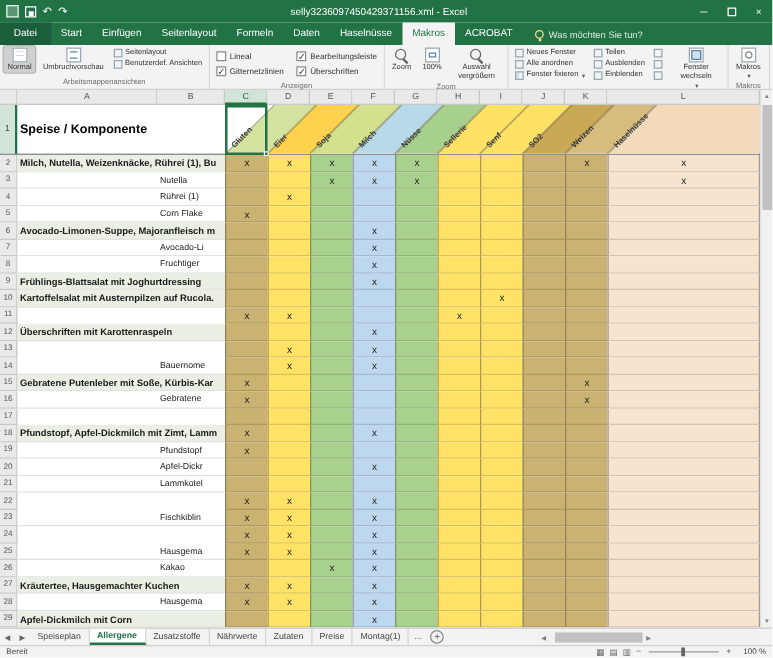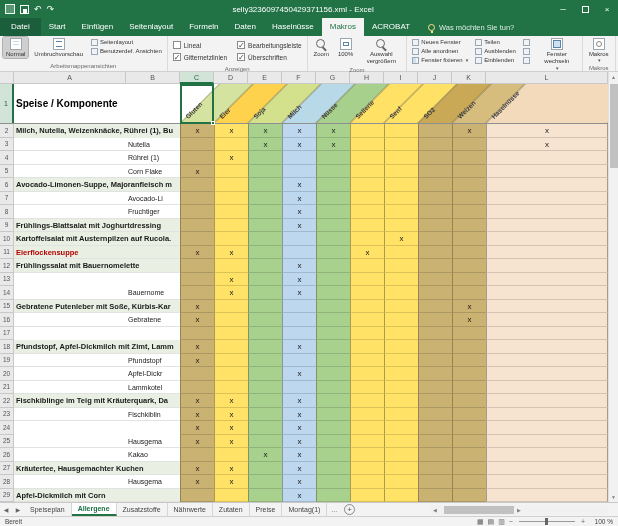--- a/index.html
+++ b/index.html
@@ -460,32 +460,31 @@
     <div class="cell acell" style="left: 180px; top: 160px; width: 34px; height: 13.5px; background: rgb(201, 178, 114);"></div>
     <div class="cell acell" style="left: 214px; top: 160px; width: 34px; height: 13.5px; background: rgb(255, 226, 102);"></div>
     <div class="cell acell" style="left: 248px; top: 160px; width: 34px; height: 13.5px; background: rgb(169, 209, 142);"></div>
     <div class="cell acell" style="left: 282px; top: 160px; width: 34px; height: 13.5px; background: rgb(189, 215, 238);"></div>
     <div class="cell acell" style="left: 316px; top: 160px; width: 34px; height: 13.5px; background: rgb(169, 209, 142);"></div>
     <div class="cell acell" style="left: 350px; top: 160px; width: 34px; height: 13.5px; background: rgb(255, 226, 102);"></div>
     <div class="cell acell" style="left: 384px; top: 160px; width: 34px; height: 13.5px; background: rgb(255, 226, 102);">x</div>
     <div class="cell acell" style="left: 418px; top: 160px; width: 34px; height: 13.5px; background: rgb(201, 178, 114);"></div>
     <div class="cell acell" style="left: 452px; top: 160px; width: 34px; height: 13.5px; background: rgb(201, 178, 114);"></div>
     <div class="cell acell" style="left: 486px; top: 160px; width: 122px; height: 13.5px; background: rgb(246, 228, 208); border-right: 1px solid rgba(90, 85, 60, 0.5);"></div>
-    <div class="cell name main red" style="left: 14px; top: 173.5px; width: 166px; height: 13.5px;">Eierflockensuppe</div>
     <div class="cell acell" style="left: 180px; top: 173.5px; width: 34px; height: 13.5px; background: rgb(201, 178, 114);">x</div>
     <div class="cell acell" style="left: 214px; top: 173.5px; width: 34px; height: 13.5px; background: rgb(255, 226, 102);">x</div>
     <div class="cell acell" style="left: 248px; top: 173.5px; width: 34px; height: 13.5px; background: rgb(169, 209, 142);"></div>
     <div class="cell acell" style="left: 282px; top: 173.5px; width: 34px; height: 13.5px; background: rgb(189, 215, 238);"></div>
     <div class="cell acell" style="left: 316px; top: 173.5px; width: 34px; height: 13.5px; background: rgb(169, 209, 142);"></div>
     <div class="cell acell" style="left: 350px; top: 173.5px; width: 34px; height: 13.5px; background: rgb(255, 226, 102);">x</div>
     <div class="cell acell" style="left: 384px; top: 173.5px; width: 34px; height: 13.5px; background: rgb(255, 226, 102);"></div>
     <div class="cell acell" style="left: 418px; top: 173.5px; width: 34px; height: 13.5px; background: rgb(201, 178, 114);"></div>
     <div class="cell acell" style="left: 452px; top: 173.5px; width: 34px; height: 13.5px; background: rgb(201, 178, 114);"></div>
     <div class="cell acell" style="left: 486px; top: 173.5px; width: 122px; height: 13.5px; background: rgb(246, 228, 208); border-right: 1px solid rgba(90, 85, 60, 0.5);"></div>
-    <div class="cell name main" style="left: 14px; top: 187px; width: 166px; height: 13.5px;">Frühlingssalat mit Bauernomelette</div>
+    <div class="cell name main" style="left: 14px; top: 187px; width: 166px; height: 13.5px;">Überschriften mit Karottenraspeln</div>
     <div class="cell acell" style="left: 180px; top: 187px; width: 34px; height: 13.5px; background: rgb(201, 178, 114);"></div>
     <div class="cell acell" style="left: 214px; top: 187px; width: 34px; height: 13.5px; background: rgb(255, 226, 102);"></div>
     <div class="cell acell" style="left: 248px; top: 187px; width: 34px; height: 13.5px; background: rgb(169, 209, 142);"></div>
     <div class="cell acell" style="left: 282px; top: 187px; width: 34px; height: 13.5px; background: rgb(189, 215, 238);">x</div>
     <div class="cell acell" style="left: 316px; top: 187px; width: 34px; height: 13.5px; background: rgb(169, 209, 142);"></div>
     <div class="cell acell" style="left: 350px; top: 187px; width: 34px; height: 13.5px; background: rgb(255, 226, 102);"></div>
     <div class="cell acell" style="left: 384px; top: 187px; width: 34px; height: 13.5px; background: rgb(255, 226, 102);"></div>
     <div class="cell acell" style="left: 418px; top: 187px; width: 34px; height: 13.5px; background: rgb(201, 178, 114);"></div>
     <div class="cell acell" style="left: 452px; top: 187px; width: 34px; height: 13.5px; background: rgb(201, 178, 114);"></div>
     <div class="cell acell" style="left: 486px; top: 187px; width: 122px; height: 13.5px; background: rgb(246, 228, 208); border-right: 1px solid rgba(90, 85, 60, 0.5);"></div>
@@ -579,21 +578,20 @@
     <div class="cell acell" style="left: 180px; top: 308.5px; width: 34px; height: 13.5px; background: rgb(201, 178, 114);"></div>
     <div class="cell acell" style="left: 214px; top: 308.5px; width: 34px; height: 13.5px; background: rgb(255, 226, 102);"></div>
     <div class="cell acell" style="left: 248px; top: 308.5px; width: 34px; height: 13.5px; background: rgb(169, 209, 142);"></div>
     <div class="cell acell" style="left: 282px; top: 308.5px; width: 34px; height: 13.5px; background: rgb(189, 215, 238);"></div>
     <div class="cell acell" style="left: 316px; top: 308.5px; width: 34px; height: 13.5px; background: rgb(169, 209, 142);"></div>
     <div class="cell acell" style="left: 350px; top: 308.5px; width: 34px; height: 13.5px; background: rgb(255, 226, 102);"></div>
     <div class="cell acell" style="left: 384px; top: 308.5px; width: 34px; height: 13.5px; background: rgb(255, 226, 102);"></div>
     <div class="cell acell" style="left: 418px; top: 308.5px; width: 34px; height: 13.5px; background: rgb(201, 178, 114);"></div>
     <div class="cell acell" style="left: 452px; top: 308.5px; width: 34px; height: 13.5px; background: rgb(201, 178, 114);"></div>
     <div class="cell acell" style="left: 486px; top: 308.5px; width: 122px; height: 13.5px; background: rgb(246, 228, 208); border-right: 1px solid rgba(90, 85, 60, 0.5);"></div>
-    <div class="cell name main" style="left: 14px; top: 322px; width: 166px; height: 13.5px;">Fischkiblinge im Teig mit Kräuterquark, Da</div>
     <div class="cell acell" style="left: 180px; top: 322px; width: 34px; height: 13.5px; background: rgb(201, 178, 114);">x</div>
     <div class="cell acell" style="left: 214px; top: 322px; width: 34px; height: 13.5px; background: rgb(255, 226, 102);">x</div>
     <div class="cell acell" style="left: 248px; top: 322px; width: 34px; height: 13.5px; background: rgb(169, 209, 142);"></div>
     <div class="cell acell" style="left: 282px; top: 322px; width: 34px; height: 13.5px; background: rgb(189, 215, 238);">x</div>
     <div class="cell acell" style="left: 316px; top: 322px; width: 34px; height: 13.5px; background: rgb(169, 209, 142);"></div>
     <div class="cell acell" style="left: 350px; top: 322px; width: 34px; height: 13.5px; background: rgb(255, 226, 102);"></div>
     <div class="cell acell" style="left: 384px; top: 322px; width: 34px; height: 13.5px; background: rgb(255, 226, 102);"></div>
     <div class="cell acell" style="left: 418px; top: 322px; width: 34px; height: 13.5px; background: rgb(201, 178, 114);"></div>
     <div class="cell acell" style="left: 452px; top: 322px; width: 34px; height: 13.5px; background: rgb(201, 178, 114);"></div>
     <div class="cell acell" style="left: 486px; top: 322px; width: 122px; height: 13.5px; background: rgb(246, 228, 208); border-right: 1px solid rgba(90, 85, 60, 0.5);"></div>

